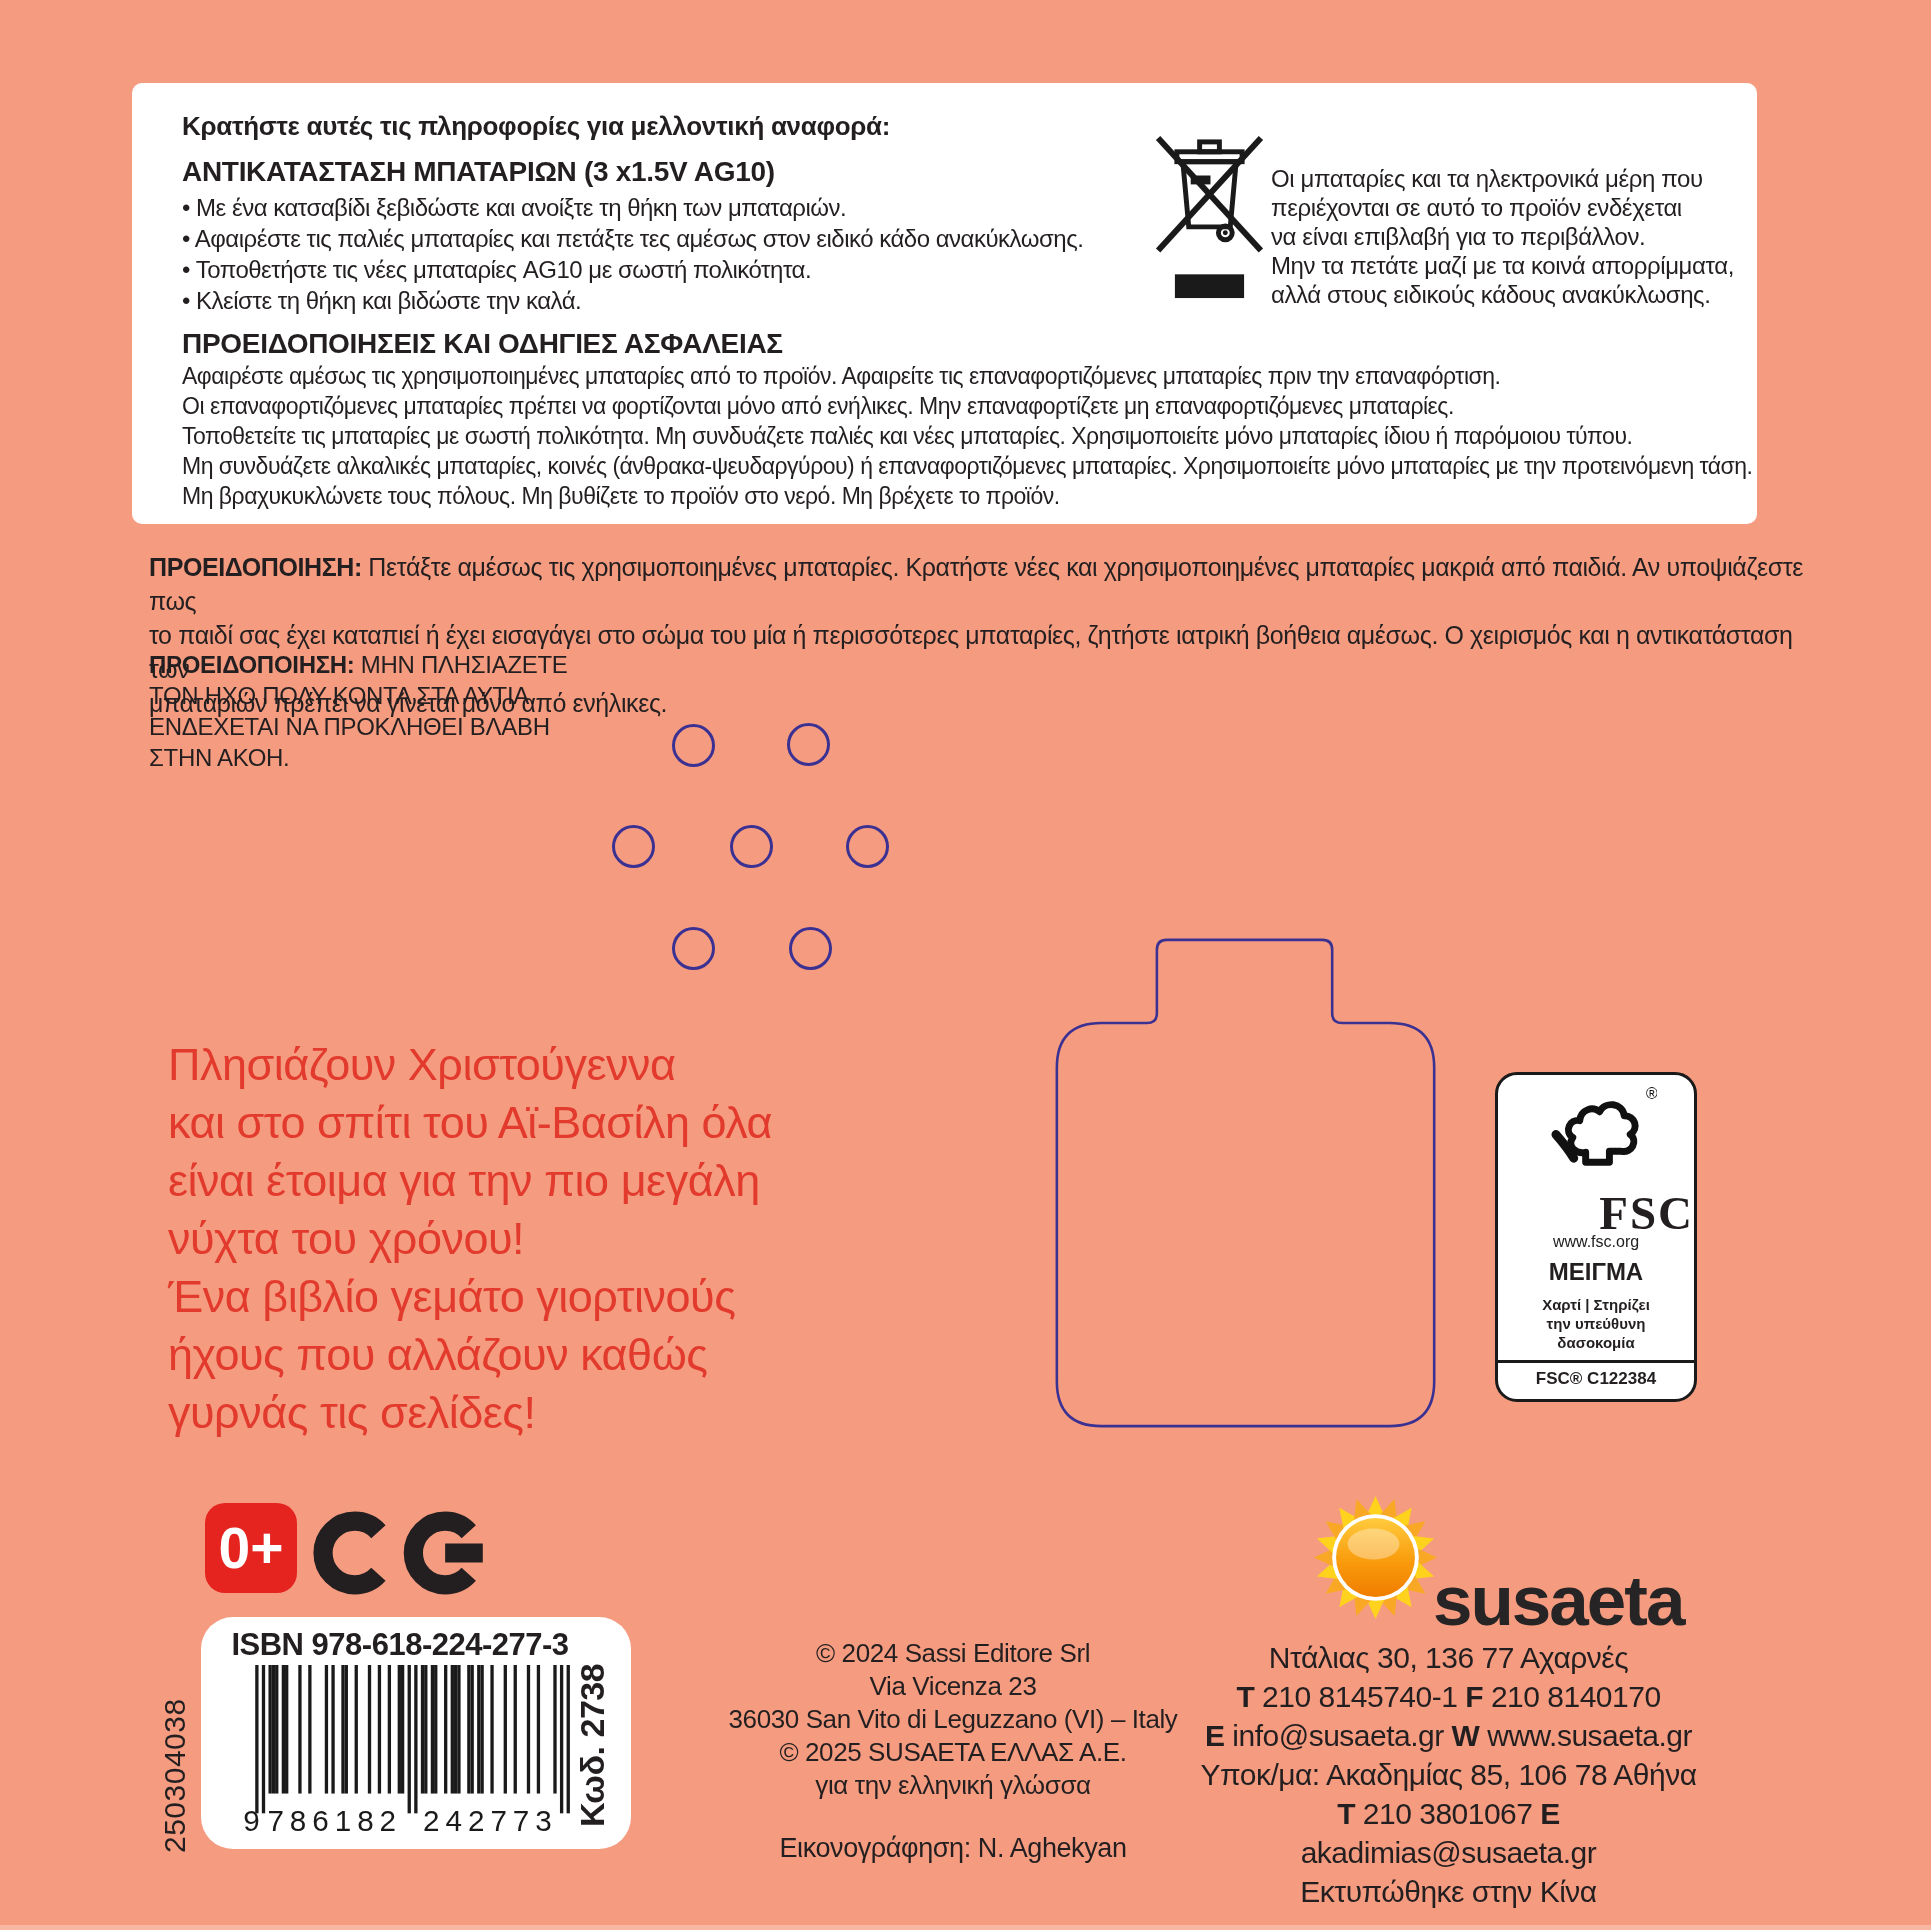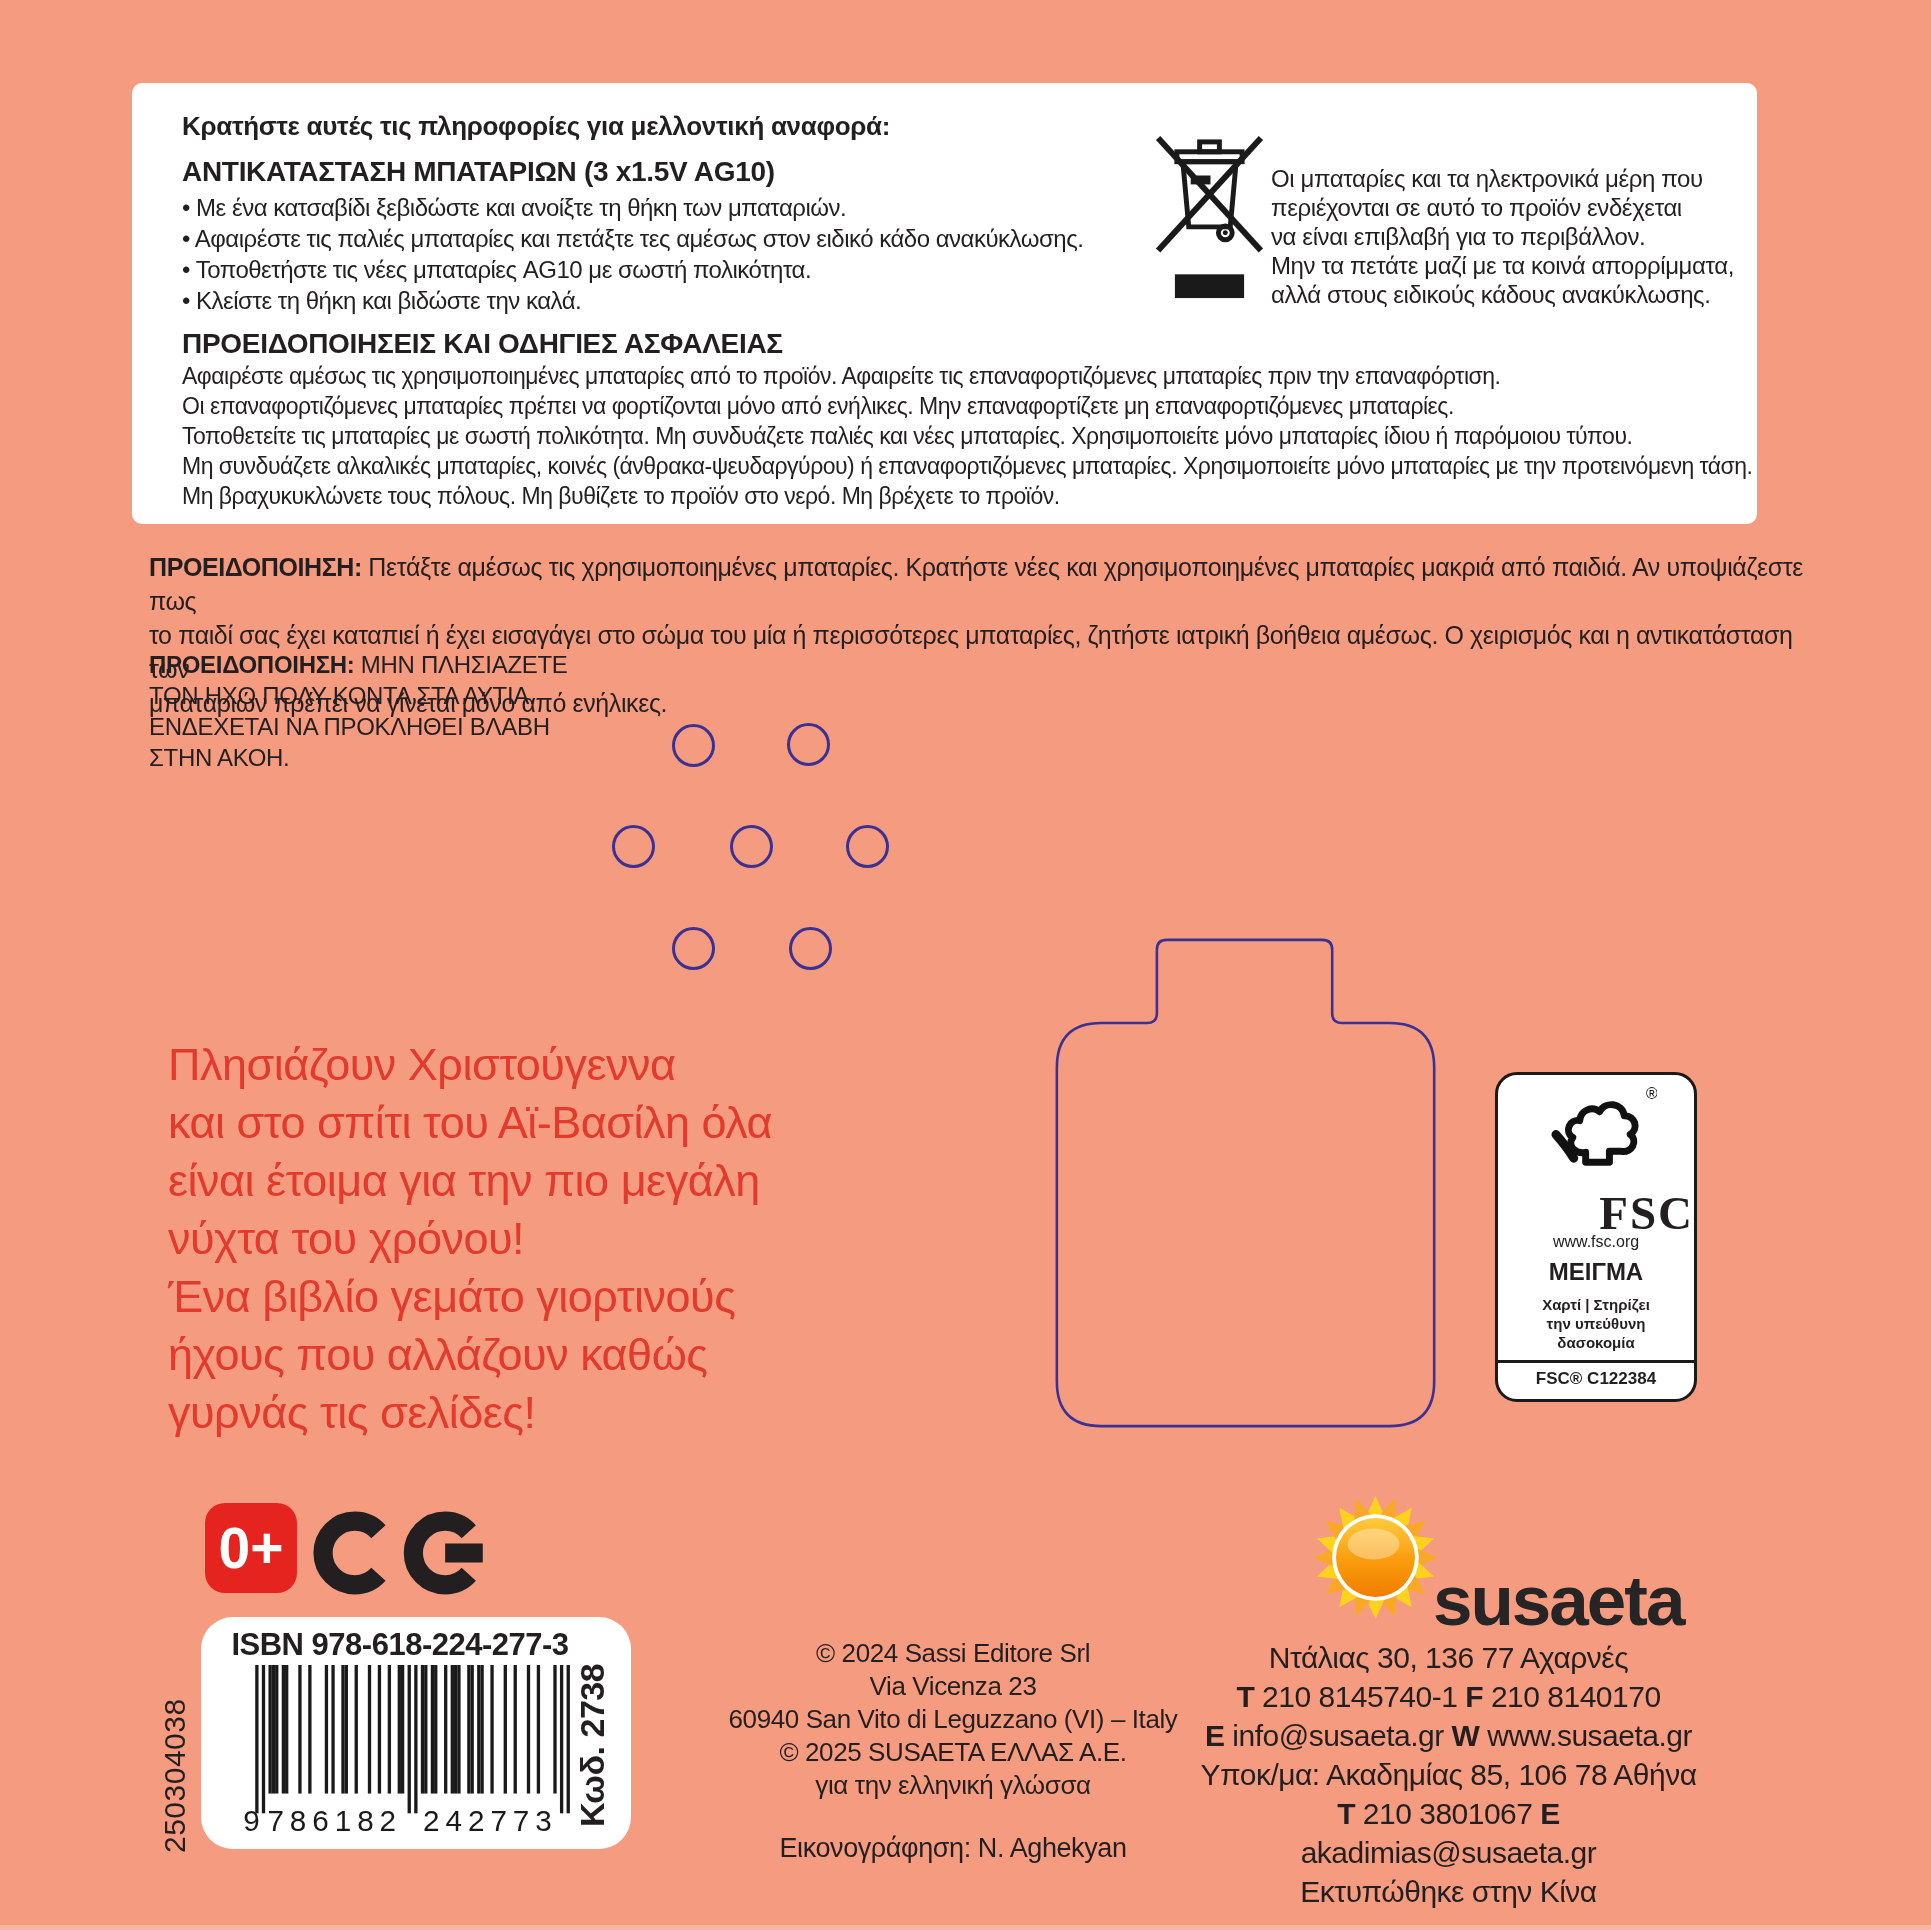--- a/index.html
+++ b/index.html
@@ -213,21 +213,21 @@
         <text x="98.4" y="168" text-anchor="middle" font-size="30" letter-spacing="6" font-family="Liberation Sans,sans-serif" fill="#1a1a1a">786182</text>
         <text x="255.85" y="168" text-anchor="middle" font-size="30" letter-spacing="6" font-family="Liberation Sans,sans-serif" fill="#1a1a1a">242773</text>
       </svg>
     <div class="abs kod nw">Κωδ. 2738</div>
   </div>
   <div class="abs side-num nw">250304038</div>
 
   <div class="abs colophon">
       <div class="nw">© 2024 Sassi Editore Srl</div>
       <div class="nw">Via Vicenza 23</div>
-      <div class="nw">60940 San Vito di Leguzzano (VI) – Italy</div>
+      <div class="nw">36030 San Vito di Leguzzano (VI) – Italy</div>
       <div class="nw">© 2025 SUSAETA ΕΛΛΑΣ Α.Ε.</div>
       <div class="nw">για την ελληνική γλώσσα</div>
     </div>
   <div class="abs illustrator nw">Εικονογράφηση: N. Aghekyan</div>
 
   <svg class="abs" style="left:1309px;top:1493px;" width="133" height="129" viewBox="0 0 134 134">
     <defs>
       <linearGradient id="sunGrad" x1="0" y1="0" x2="0" y2="1">
         <stop offset="0" stop-color="#FFCB3E"></stop>
         <stop offset="0.55" stop-color="#F99B0C"></stop>

